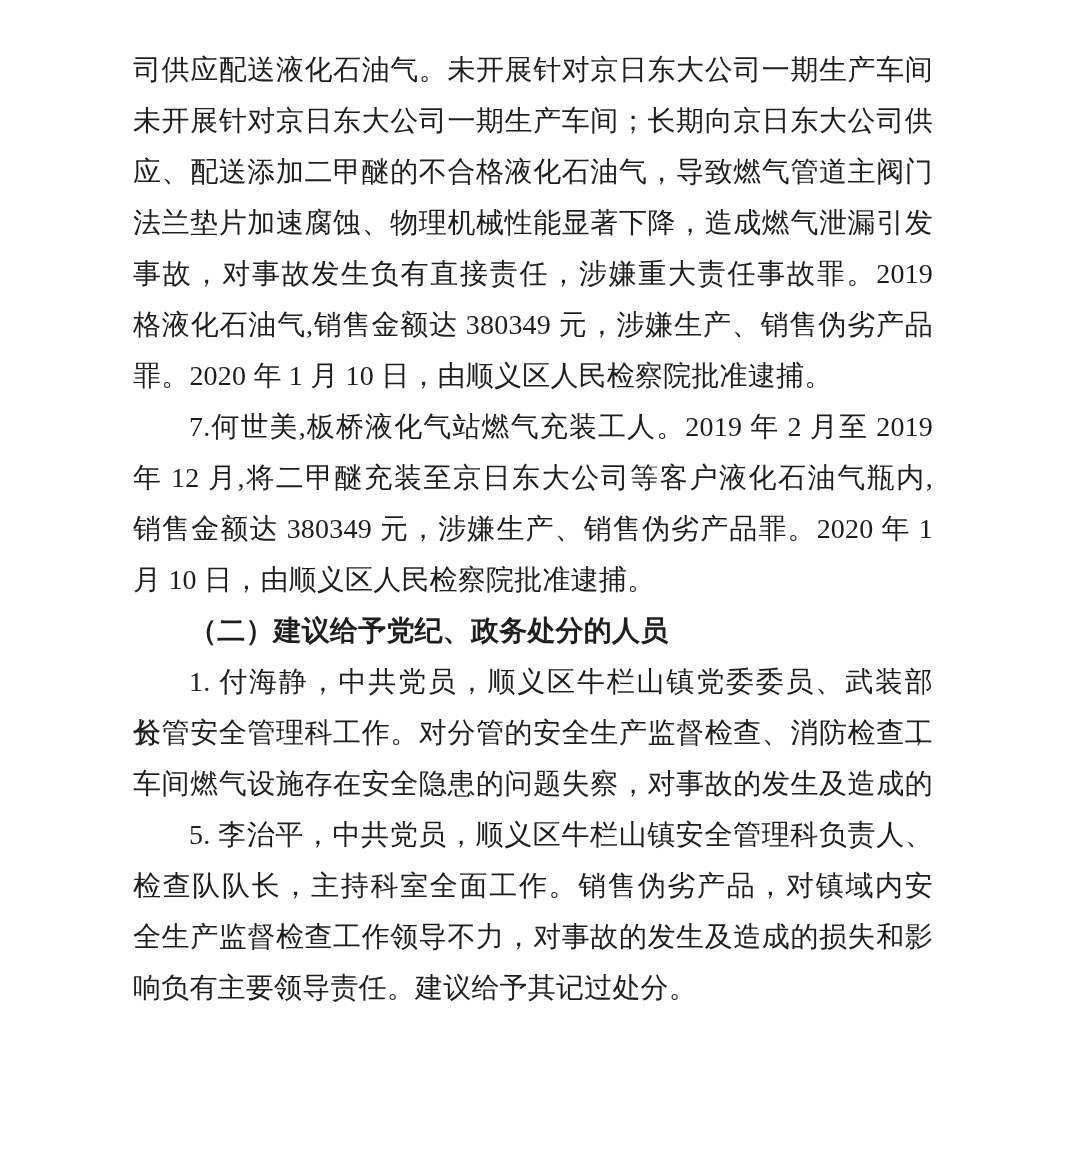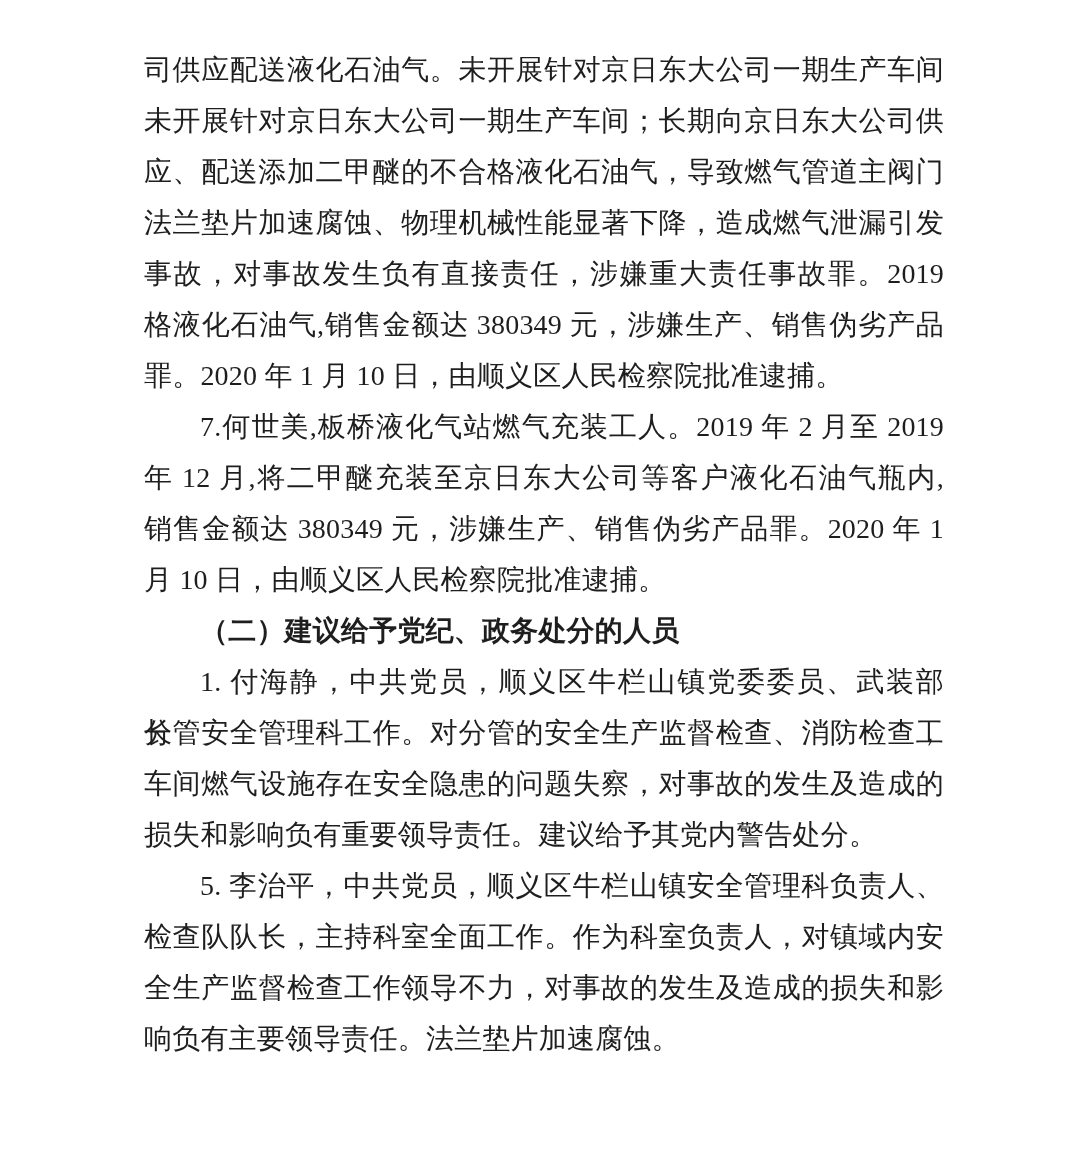--- a/index.html
+++ b/index.html
@@ -9,21 +9,21 @@
   }
   .page {
     position: relative;
     width: 1080px;
     height: 1175px;
     background: #ffffff;
     overflow: hidden;
   }
   .text-block {
     position: absolute;
-    left: 144px;
+    left: 133px;
     top: 44px;
     width: 800px;
   }
   .doc-line {
     height: 51px;
     line-height: 51px;
     font-size: 28px;
     color: #1e1e1e;
     font-family: "Liberation Serif", "DejaVu Serif", serif;
     text-align: justify;
@@ -56,19 +56,18 @@
       <div class="doc-line">格液化石油气,销售金额达 380349 元，涉嫌生产、销售伪劣产品</div>
       <div class="doc-line no-justify">罪。2020 年 1 月 10 日，由顺义区人民检察院批准逮捕。</div>
       <div class="doc-line indent">7.何世美,板桥液化气站燃气充装工人。2019 年 2 月至 2019</div>
       <div class="doc-line">年 12 月,将二甲醚充装至京日东大公司等客户液化石油气瓶内,</div>
       <div class="doc-line">销售金额达 380349 元，涉嫌生产、销售伪劣产品罪。2020 年 1</div>
       <div class="doc-line no-justify">月 10 日，由顺义区人民检察院批准逮捕。</div>
       <div class="doc-line indent bold no-justify">（二）建议给予党纪、政务处分的人员</div>
       <div class="doc-line indent">1. 付海静，中共党员，顺义区牛栏山镇党委委员、武装部长，</div>
       <div class="doc-line">分管安全管理科工作。对分管的安全生产监督检查、消防检查工</div>
       <div class="doc-line">车间燃气设施存在安全隐患的问题失察，对事故的发生及造成的</div>
-      <div class="doc-line no-justify">损失和影响负有重要领导责任。建议给予其党内警告处分。</div>
       <div class="doc-line indent">5. 李治平，中共党员，顺义区牛栏山镇安全管理科负责人、</div>
-      <div class="doc-line">检查队队长，主持科室全面工作。作为科室负责人，对镇域内安</div>
+      <div class="doc-line">检查队队长，主持科室全面工作。销售伪劣产品，对镇域内安</div>
       <div class="doc-line">全生产监督检查工作领导不力，对事故的发生及造成的损失和影</div>
-      <div class="doc-line no-justify">响负有主要领导责任。法兰垫片加速腐蚀。</div>
+      <div class="doc-line no-justify">响负有主要领导责任。建议给予其记过处分。</div>
     </div>
 </div>
 
 </body></html>

